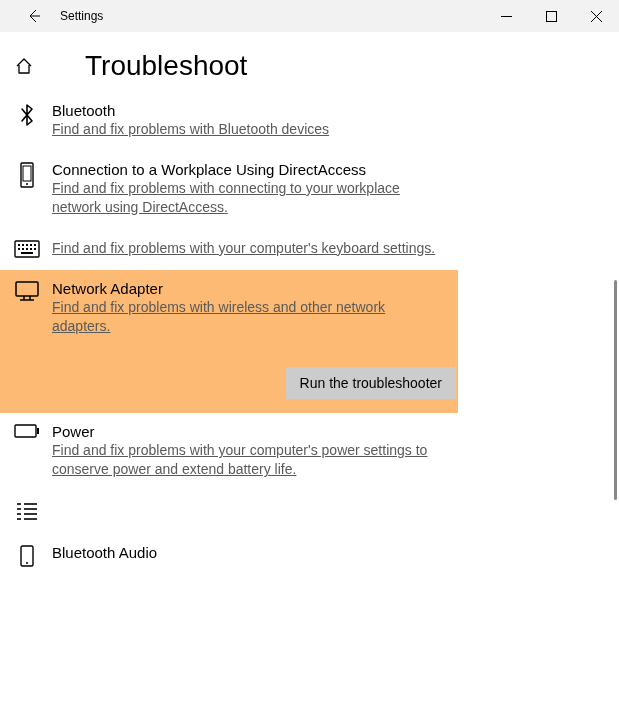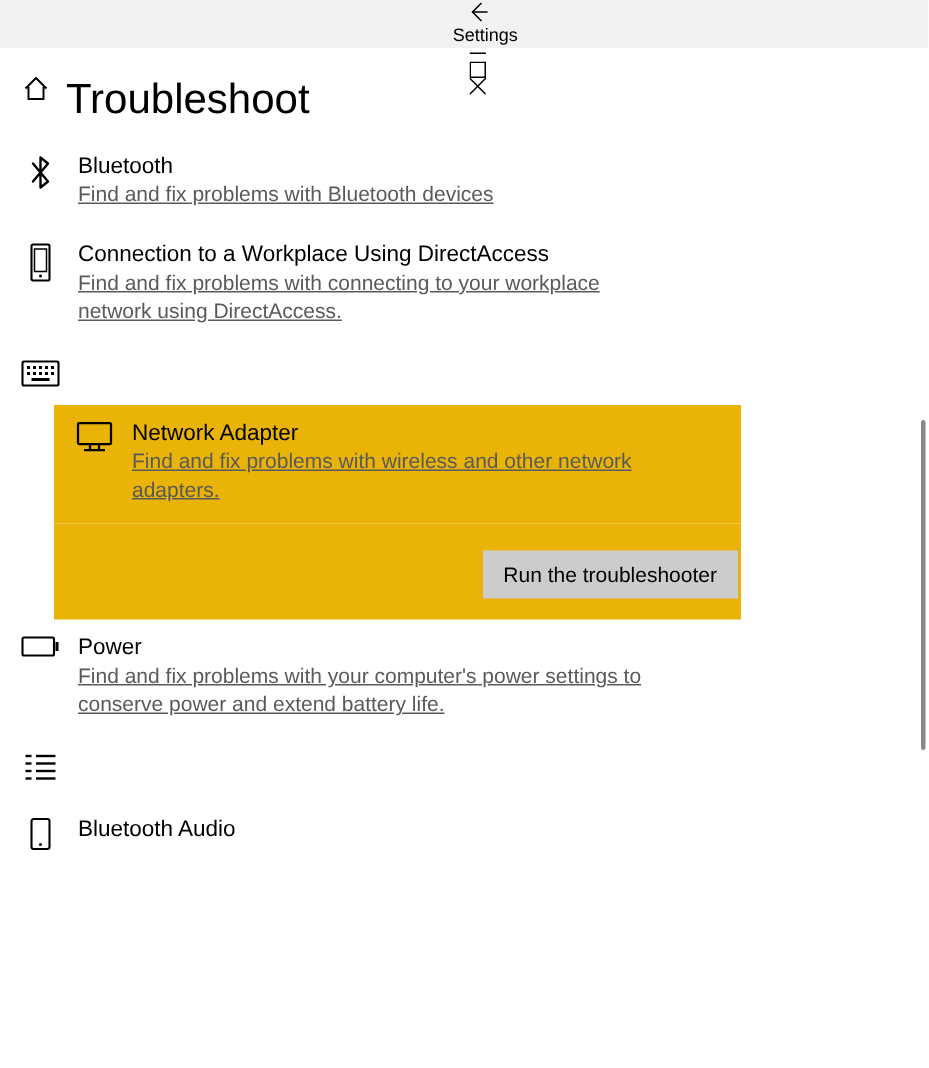--- a/index.html
+++ b/index.html
@@ -11,43 +11,44 @@
       overflow: hidden;
       color: #000;
       position: relative;
     }
     .titlebar {
       height: 32px;
       background: #f2f2f2;
       display: flex;
       align-items: center;
       padding: 0 0 0 18px;
-      flex-direction: column;
     }
     .titlebar .back { width: 32px; display:flex; align-items:center; justify-content:center; }
     .titlebar .title { font-size: 12px; margin-left: 10px; color:#000; }
     .titlebar .spacer { flex: 1; }
     .wc { width: 45px; height: 32px; display:flex; align-items:center; justify-content:center; }
     .header {
       display: flex;
+      align-items: center;
       padding: 18px 12px 10px 12px;
+      gap: 41px;
     }
     .header .home { width: 24px; display:flex; justify-content:center; }
     .header h1 { font-size: 28px; font-weight: 400; margin-left: 8px; }
     .content { padding: 0 0 0 0; }
     .item {
       display: flex;
       padding: 10px 14px 12px 14px;
       width: 458px;
     }
     .item .icon { width: 26px; flex-shrink:0; padding-top:1px; display:flex; justify-content:center; align-items:flex-start; }
     .item .text { margin-left: 12px; }
     .item .title { font-size: 15px; color:#000; margin-bottom:1px; }
     .item .desc { font-size: 14px; color:#5a5a5a; line-height:1.35;text-decoration:underline; }
-    .item.selected { background: #eab308; padding-bottom: 14px; margin-left: 36px;}
+    .item.selected { background: #fdba74; padding-bottom: 14px;}
     .run-row { display:flex; justify-content:flex-end; padding: 0 2px 14px 0; }
     .run-btn {
       background: #cccccc;
       border: none;
       font-size: 14px;
       padding: 8px 14px;
       font-family: inherit;
       color:#000;
     }
     svg { display:block; }
@@ -142,20 +143,21 @@
             <rect x="4" y="8" width="2" height="2"></rect>
             <rect x="8" y="8" width="2" height="2"></rect>
             <rect x="12" y="8" width="2" height="2"></rect>
             <rect x="16" y="8" width="2" height="2"></rect>
             <rect x="20" y="8" width="2" height="2"></rect>
             <rect x="7" y="12" width="12" height="2"></rect>
           </g>
         </svg>
     </div>
     <div class="text">
+      <div class="desc">Find and fix problems with your computer's keyboard settings.</div>
     </div>
   </div>
 
   <div class="item selected">
     <div class="icon">
       <svg width="26" height="22" viewBox="0 0 26 22">
           <rect x="2" y="1" width="22" height="14" rx="1" stroke="#000" stroke-width="1.5" fill="none"></rect>
           <line x1="10" y1="15" x2="10" y2="19" stroke="#000" stroke-width="1.5"></line>
           <line x1="16" y1="15" x2="16" y2="19" stroke="#000" stroke-width="1.5"></line>
           <line x1="6" y1="19" x2="20" y2="19" stroke="#000" stroke-width="1.5"></line>

